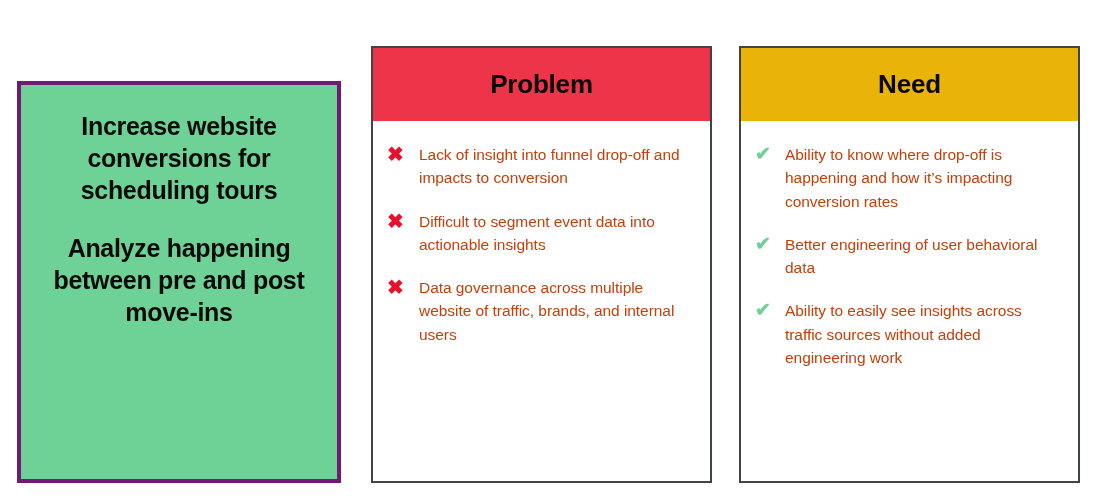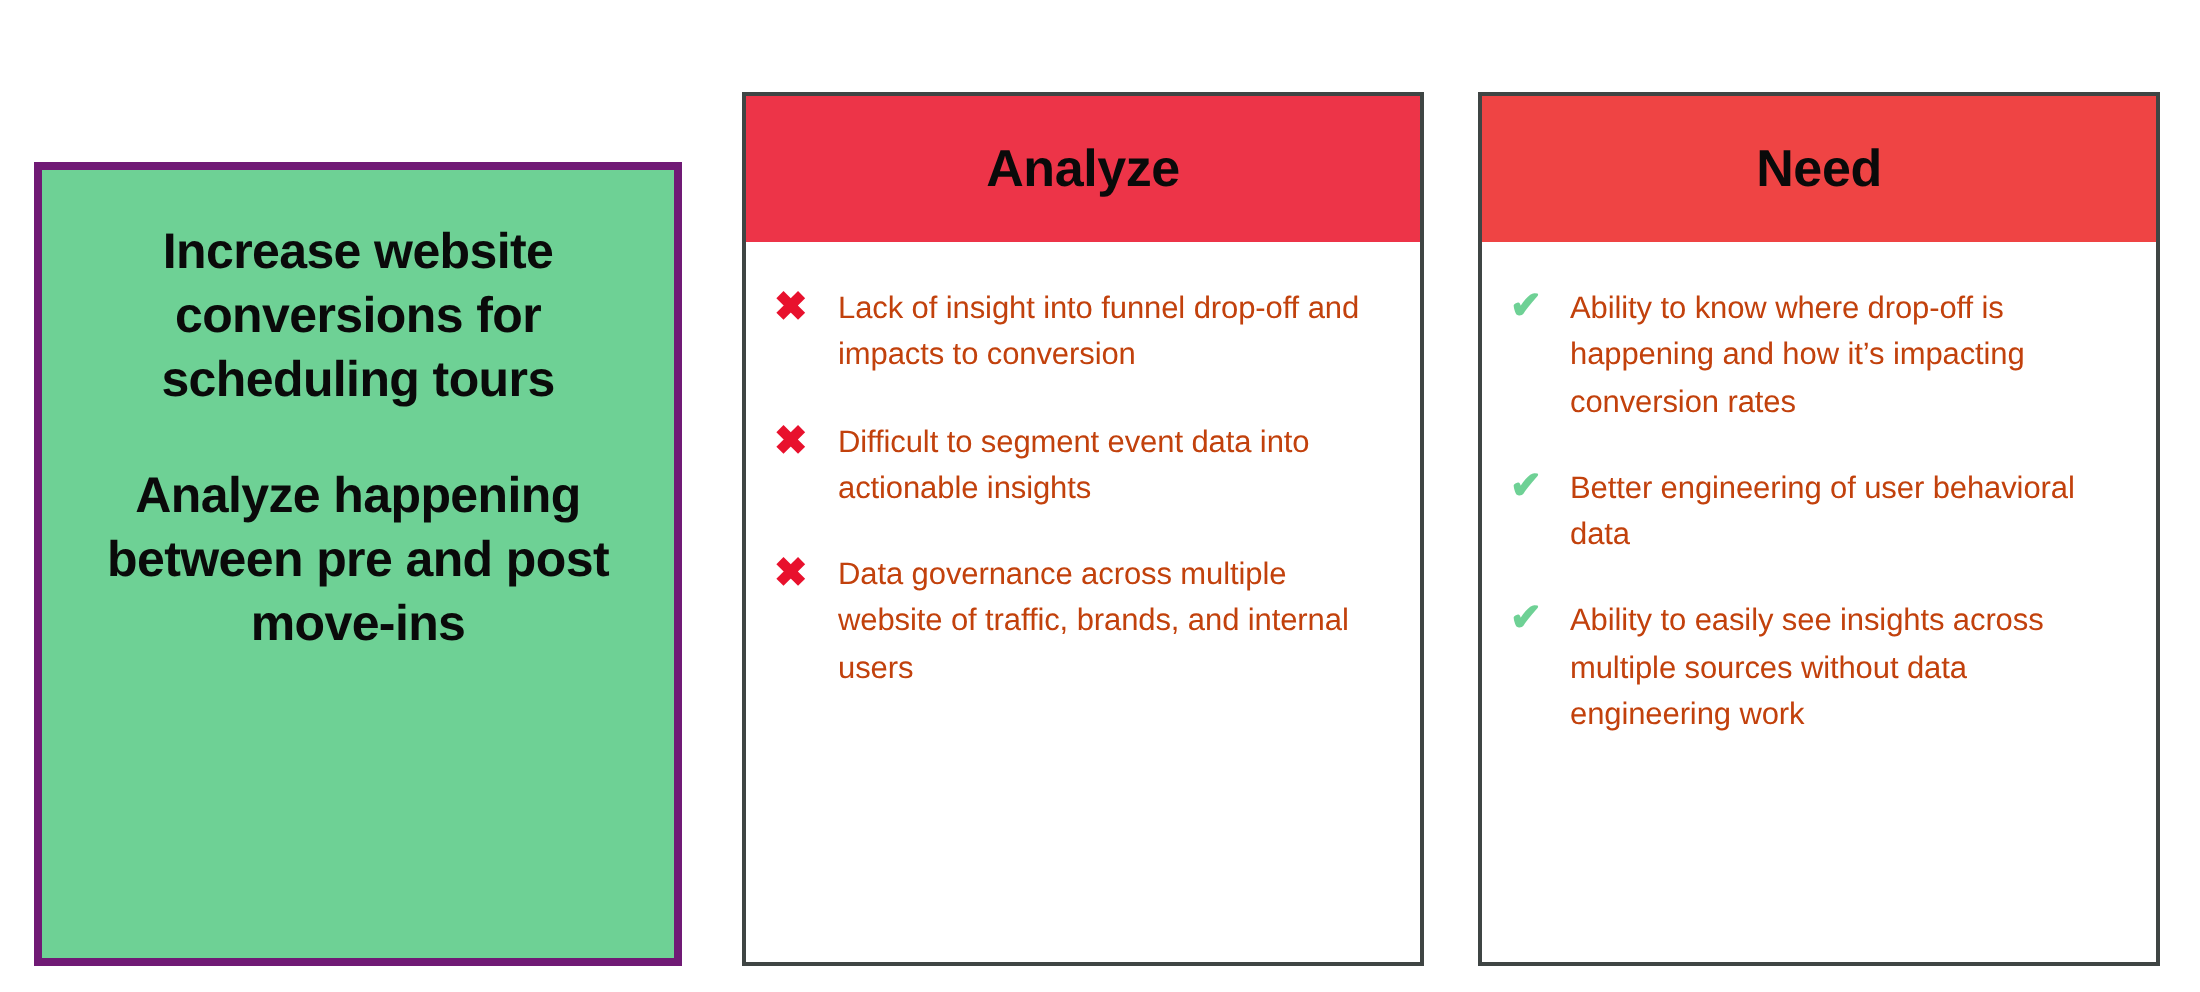--- a/index.html
+++ b/index.html
@@ -68,21 +68,21 @@
   .col-card.need    { left: 739px; }
 
   .col-header {
     height: 73px;
     flex: 0 0 73px;
     display: flex;
     align-items: center;
     justify-content: center;
   }
   .col-header.problem-header { background: #ED3448; }
-  .col-header.need-header    { background: #ef4444; align-items: center; }
+  .col-header.need-header    { background: #eab308; align-items: center; }
 
   .col-title {
     font-size: 26px;
     font-weight: bold;
     color: #0a0a0a;
     letter-spacing: -0.2px;
   }
 
   .col-body {
     flex: 1 1 auto;
@@ -129,21 +129,21 @@
 <div class="board">
 
   <div class="goal-card">
     <div class="goal-text">Increase website conversions for scheduling tours</div>
     <div class="goal-text-gap"></div>
     <div class="goal-text">Analyze happening between pre and post move-ins</div>
   </div>
 
   <div class="col-card problem">
     <div class="col-header problem-header">
-      <div class="col-title">Analyze</div>
+      <div class="col-title">Problem</div>
     </div>
     <div class="col-body">
       <div class="bullet">
         <span class="bullet-icon cross">✖</span>
         <span class="bullet-text">Lack of insight into funnel drop-off and impacts to conversion</span>
       </div>
       <div class="bullet">
         <span class="bullet-icon cross">✖</span>
         <span class="bullet-text">Difficult to segment event data into actionable insights</span>
       </div>
@@ -162,18 +162,18 @@
       <div class="bullet">
         <span class="bullet-icon check">✔</span>
         <span class="bullet-text">Ability to know where drop-off is happening and how it’s impacting conversion rates</span>
       </div>
       <div class="bullet">
         <span class="bullet-icon check">✔</span>
         <span class="bullet-text">Better engineering of user behavioral data</span>
       </div>
       <div class="bullet">
         <span class="bullet-icon check">✔</span>
-        <span class="bullet-text">Ability to easily see insights across multiple sources without data engineering work</span>
+        <span class="bullet-text">Ability to easily see insights across traffic sources without added engineering work</span>
       </div>
     </div>
   </div>
 
 </div>
 
 </body></html>

